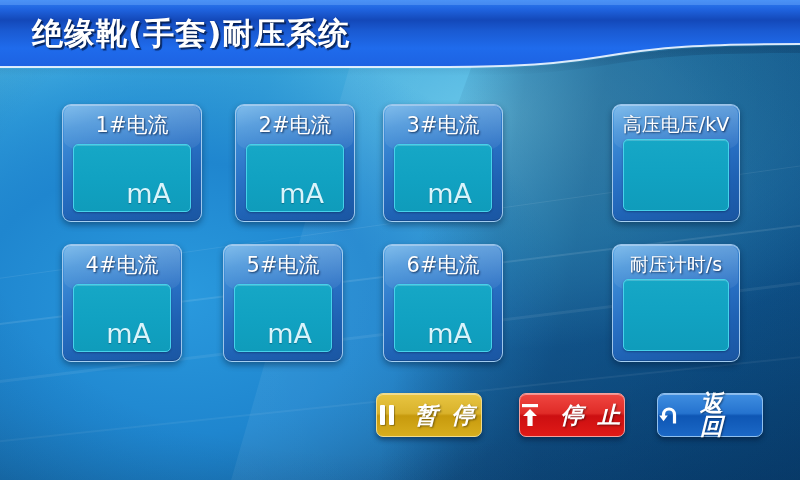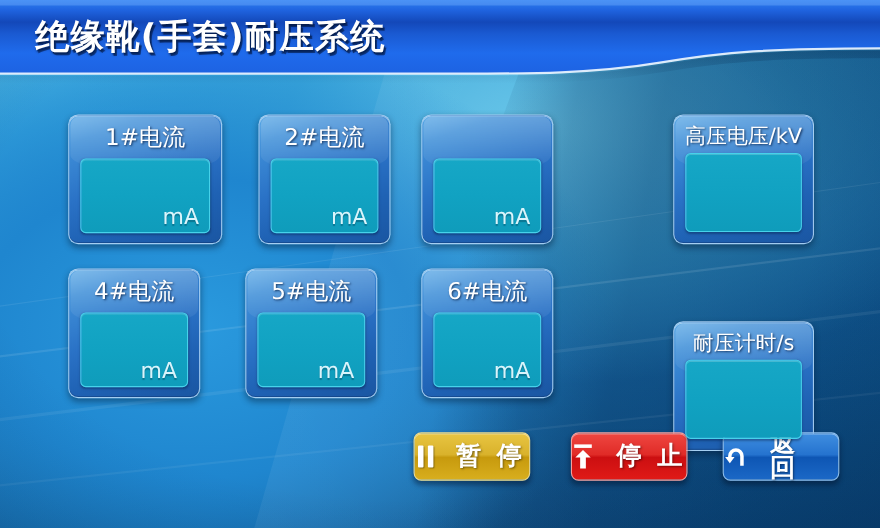--- a/index.html
+++ b/index.html
@@ -120,22 +120,22 @@
     left: 8px; right: 8px; top: 6px;
     text-align: right;
     font-size: 24px;
     color: #ffffff;
     line-height: 1;
     white-space: nowrap;
     overflow: hidden;
   }
   .value-unit {
     position: absolute;
-    right: 9px; bottom: 4px;
-    font-size: 20px;
+    right: 19px; bottom: 4px;
+    font-size: 27px;
     color: #d9f4fb;
     line-height: 1;
     text-shadow: 0 1px 1px rgba(0,40,60,0.35);
   }
 
   
   .panel.tall .value-box { height: 72px; bottom: 10px; }
 
   
   .btn {
@@ -143,20 +143,21 @@
     height: 44px;
     border-radius: 7px;
     display: flex;
     align-items: center;
     justify-content: center;
     gap: 20px;
     box-sizing: border-box;
     border: 1px solid rgba(255,255,255,0.25);
     box-shadow: 0 3px 5px rgba(0,15,40,0.45), inset 0 1px 0 rgba(255,255,255,0.40);
     cursor: pointer;
+    font-style: italic;
   }
   .btn .btn-label {
     font-size: 23px;
     font-weight: bold;
     color: #ffffff;
     letter-spacing: 3px;
     text-shadow: 1px 1px 2px rgba(0,0,0,0.45);
     line-height: 1;
   }
   .btn-pause {
@@ -228,20 +229,21 @@
 
   <div class="panel" style="left:223px; top:104px; width:120px; height:118px;margin-left:12px;">
     <div class="panel-label">2#电流</div>
     <div class="value-box">
       <div class="value-num"></div>
       <div class="value-unit">mA</div>
     </div>
   </div>
 
   <div class="panel" style="left:383px; top:104px; width:120px; height:118px;">
+    <div class="panel-label">3#电流</div>
     <div class="value-box">
       <div class="value-num"></div>
       <div class="value-unit">mA</div>
     </div>
   </div>
 
   <div class="panel tall" style="left:612px; top:104px; width:128px; height:118px;">
     <div class="panel-label small">高压电压/kV</div>
     <div class="value-box">
       <div class="value-num"></div>
@@ -266,21 +268,21 @@
   </div>
 
   <div class="panel" style="left:383px; top:244px; width:120px; height:118px;">
     <div class="panel-label">6#电流</div>
     <div class="value-box">
       <div class="value-num"></div>
       <div class="value-unit">mA</div>
     </div>
   </div>
 
-  <div class="panel tall" style="left:612px; top:244px; width:128px; height:118px;margin-top:48px;">
+  <div class="panel tall" style="left:612px; top:244px; width:128px; height:118px;">
     <div class="panel-label small">耐压计时/s</div>
     <div class="value-box">
       <div class="value-num"></div>
       <div class="value-unit"></div>
     </div>
   </div>
 
   <div class="btn btn-pause" style="left:376px; top:393px; width:106px;">
     <span class="icon-pause">
       <i></i>

